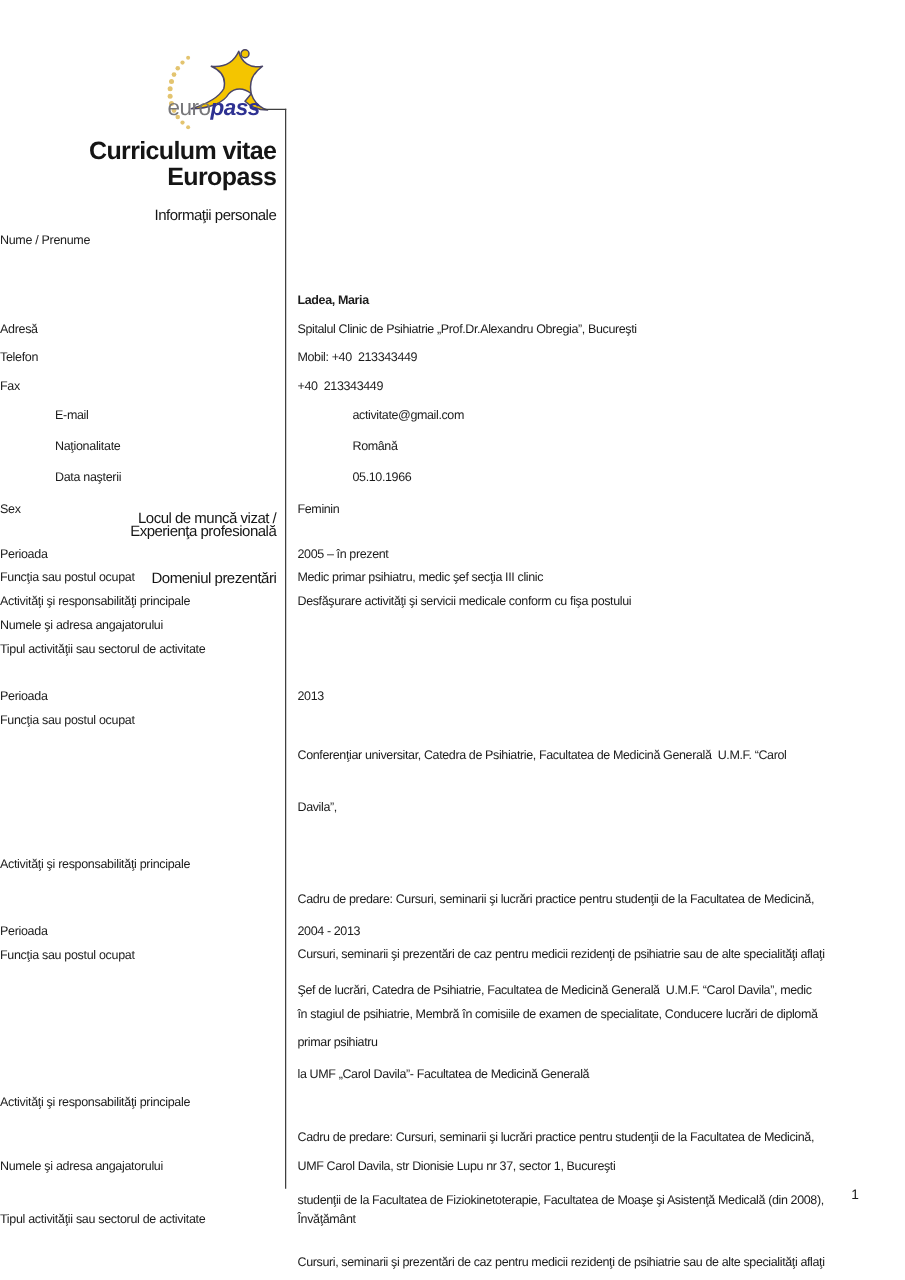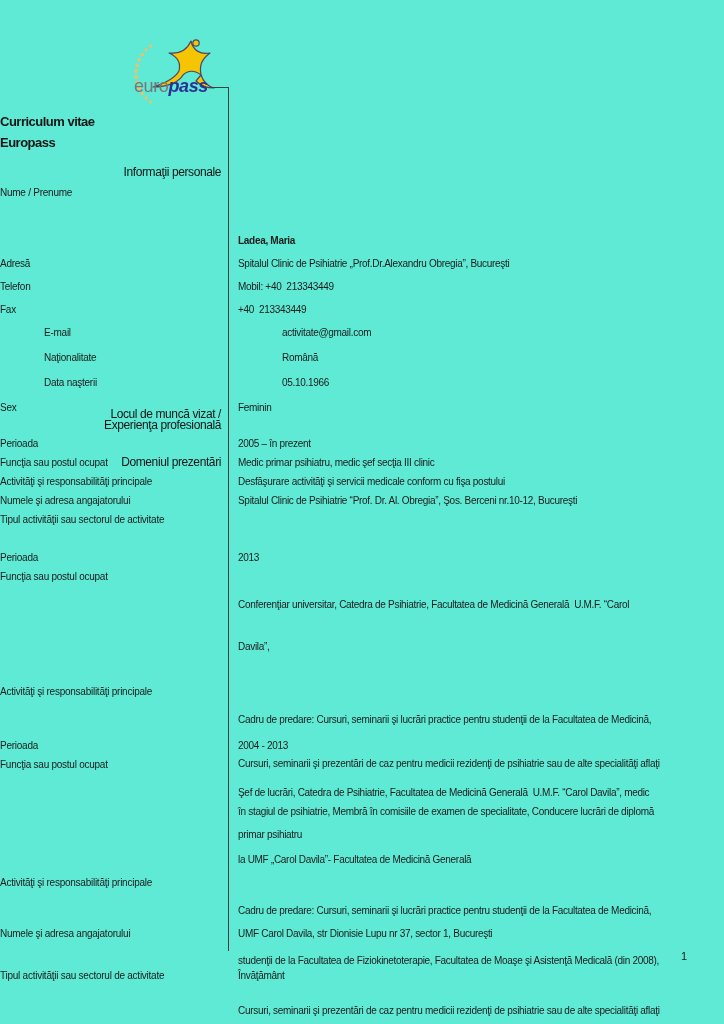--- a/index.html
+++ b/index.html
@@ -1,21 +1,21 @@
 <!DOCTYPE html>
 <html><head>
 <meta charset="utf-8">
 <style>
   html, body { margin: 0; padding: 0; background: #e8e8e8; }
   .page {
     position: relative;
     width: 724px;
     height: 1024px;
     margin: 0 auto;
-    background: #5eead4;
+    background: #ffffff;
     overflow: hidden;
     font-family: "Liberation Sans", sans-serif;
     font-size: 10px;
     letter-spacing: -0.2px;
     color: #1c1c1c;
   }
   
   .logo-wrap { position: absolute; top: 36px; left: 106px; width: 130px; height: 70px; }
   .logo-svg { position: absolute; top: 0; left: 0; }
   .logo-text {
@@ -36,21 +36,21 @@
   }
   .cell-value {
     flex: 1; padding-left: 17px; padding-right: 2px;
     white-space: pre; letter-spacing: -0.3px;
   }
   .para { white-space: pre; letter-spacing: -0.3px; }
   .bold { font-weight: 700; margin-top: 48px; }
   
   .title-block {
     position: absolute; top: 111px; left: 0; width: 221px;
-    font-weight: 700; font-size: 13px;
+    text-align: right; font-weight: 700; font-size: 20px;
     letter-spacing: -0.5px; line-height: 21px; color: #151515;
   }
   .h-section {
     position: absolute; left: 0; width: 221px; text-align: right;
     font-weight: 400; font-size: 12px; letter-spacing: -0.4px; line-height: 16px;
     color: #151515; white-space: pre;
   }
   
   .personal-rows { top: 186px; }
   .personal-rows .row { margin-bottom: 9px; }
@@ -165,21 +165,20 @@
     <div class="row">
       <div class="cell-label">Funcţia sau postul ocupat</div>
       <div class="cell-value">Medic primar psihiatru, medic şef secţia III clinic</div>
     </div>
     <div class="row">
       <div class="cell-label">Activităţi şi responsabilităţi principale</div>
       <div class="cell-value">Desfăşurare activităţi şi servicii medicale conform cu fişa postului</div>
     </div>
     <div class="row">
       <div class="cell-label">Numele şi adresa angajatorului</div>
-      <div class="cell-value">Spitalul Clinic de Psihiatrie “Prof. Dr. Al. Obregia”, Şos. Berceni nr.10-12, Bucureşti</div>
     </div>
     <div class="row">
       <div class="cell-label">Tipul activităţii sau sectorul de activitate</div>
     </div>
   </div>
 
   <div class="abs entry2">
     <div class="row row-period">
       <div class="cell-label">Perioada</div>
       <div class="cell-value">2013</div>

